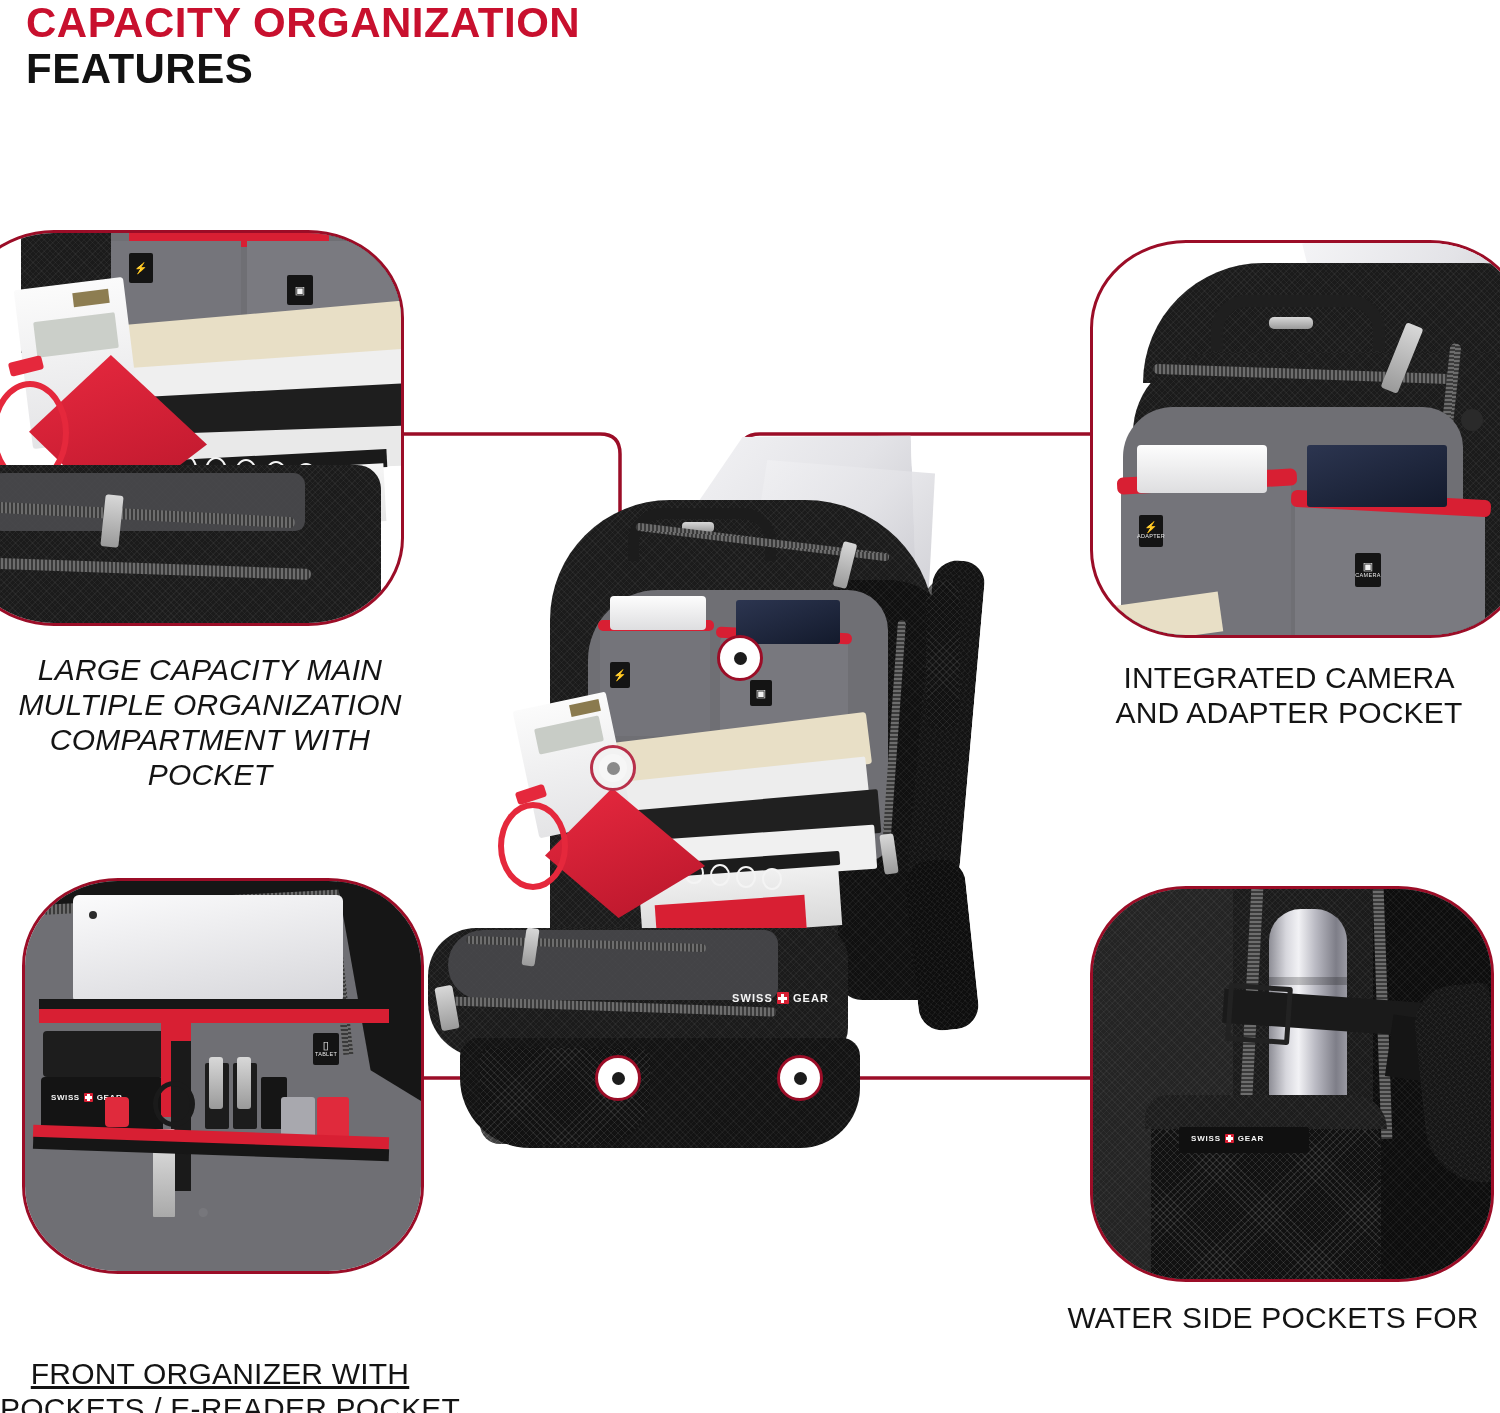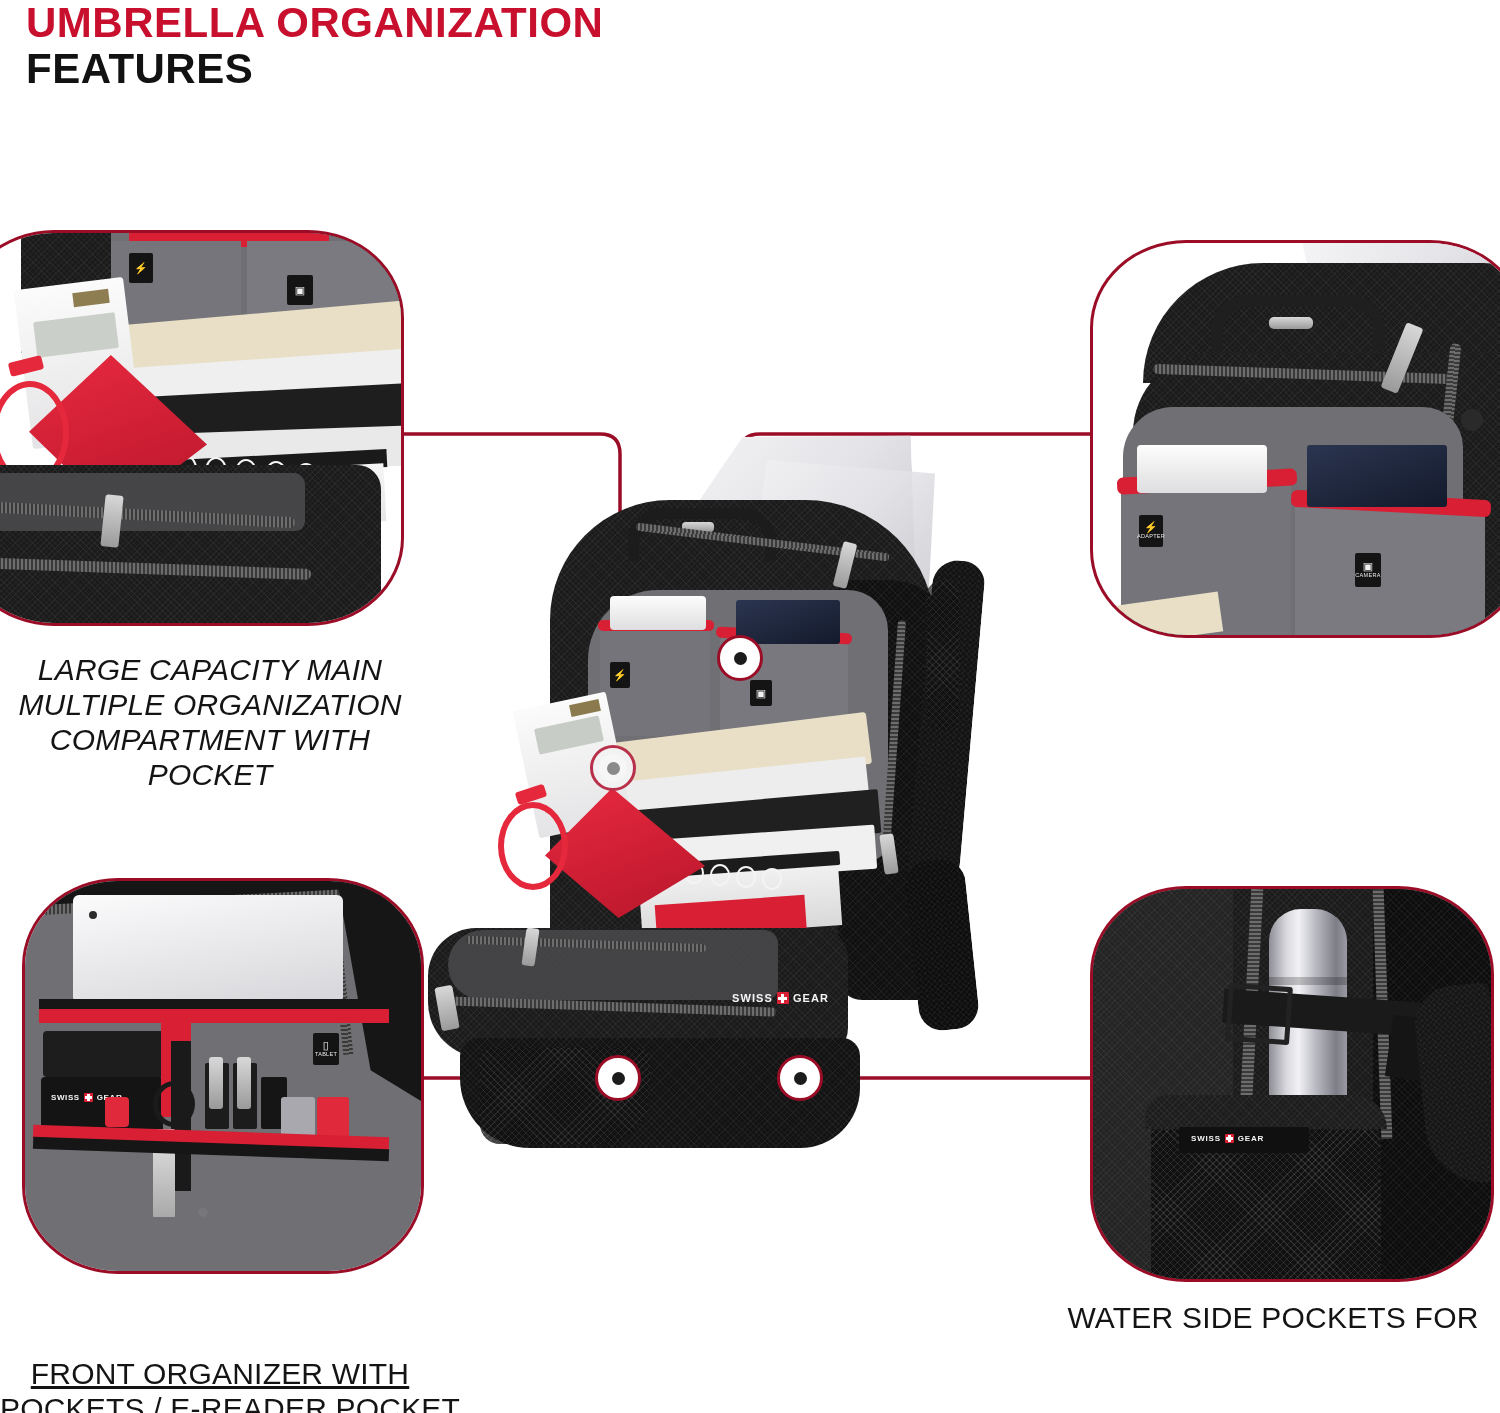--- a/index.html
+++ b/index.html
@@ -151,21 +151,21 @@
   .key { position:absolute; background:linear-gradient(180deg,#e2e2e2,#a9a9a9); }
   .strapweb { position:absolute; background:#1a1a1a; }
   .buckle { position:absolute; border:5px solid #222; background:transparent; border-radius:3px; }
 </style>
 </head>
 <body>
 
 <div id="stage">
 
   <div class="header">
-    <div class="title-line1">UMBRELLA ORGANIZATION</div>
+    <div class="title-line1">CAPACITY ORGANIZATION</div>
     <div class="title-line2">FEATURES</div>
   </div>
 
   <svg class="lines" viewBox="0 0 1500 1413" width="1500" height="1413">
 
     <path d="M 396 434 L 600 434 Q 620 434 620 454 L 620 748" fill="none" stroke="#9B0D27" stroke-width="3.5"></path>
 
     <path d="M 1092 434 L 760 434 Q 740 434 740 454 L 740 638" fill="none" stroke="#9B0D27" stroke-width="3.5"></path>
 
     <path d="M 418 1078 L 598 1078" fill="none" stroke="#9B0D27" stroke-width="3.5"></path>
@@ -371,20 +371,24 @@
         <span class="tl">ADAPTER</span>
       </div>
       <div class="tag" style="left:262px; top:310px; width:26px; height:34px;">
         <span class="gl">▣</span>
         <span class="tl">CAMERA</span>
       </div>
 
       <div class="crm" style="left:18px; top:356px; width:110px; height:40px; transform:rotate(-8deg);"></div>
     </div>
   </div>
+  <div class="caption" style="left:1078px; top:660px; width:422px;">
+    <div>INTEGRATED CAMERA</div>
+    <div>AND ADAPTER POCKET</div>
+  </div>
 
   <div class="panel" style="left:22px; top:878px; width:396px; height:390px;">
     <div class="scene">
       <div class="greyliner" style="left:0; top:0; width:396px; height:390px;"></div>
 
       <div class="blk" style="left:0; top:0; width:396px; height:26px;"></div>
       <div class="zip" style="left:20px; top:16px; width:300px; height:10px; transform:rotate(-3deg);"></div>
       <div class="zip-v" style="left:310px; top:14px; width:10px; height:160px; transform:rotate(-6deg);"></div>
       <div class="blk" style="left:312px; top:0; width:84px; height:220px; clip-path:polygon(0 0,100% 0,100% 100%,40% 86%);"></div>
 

